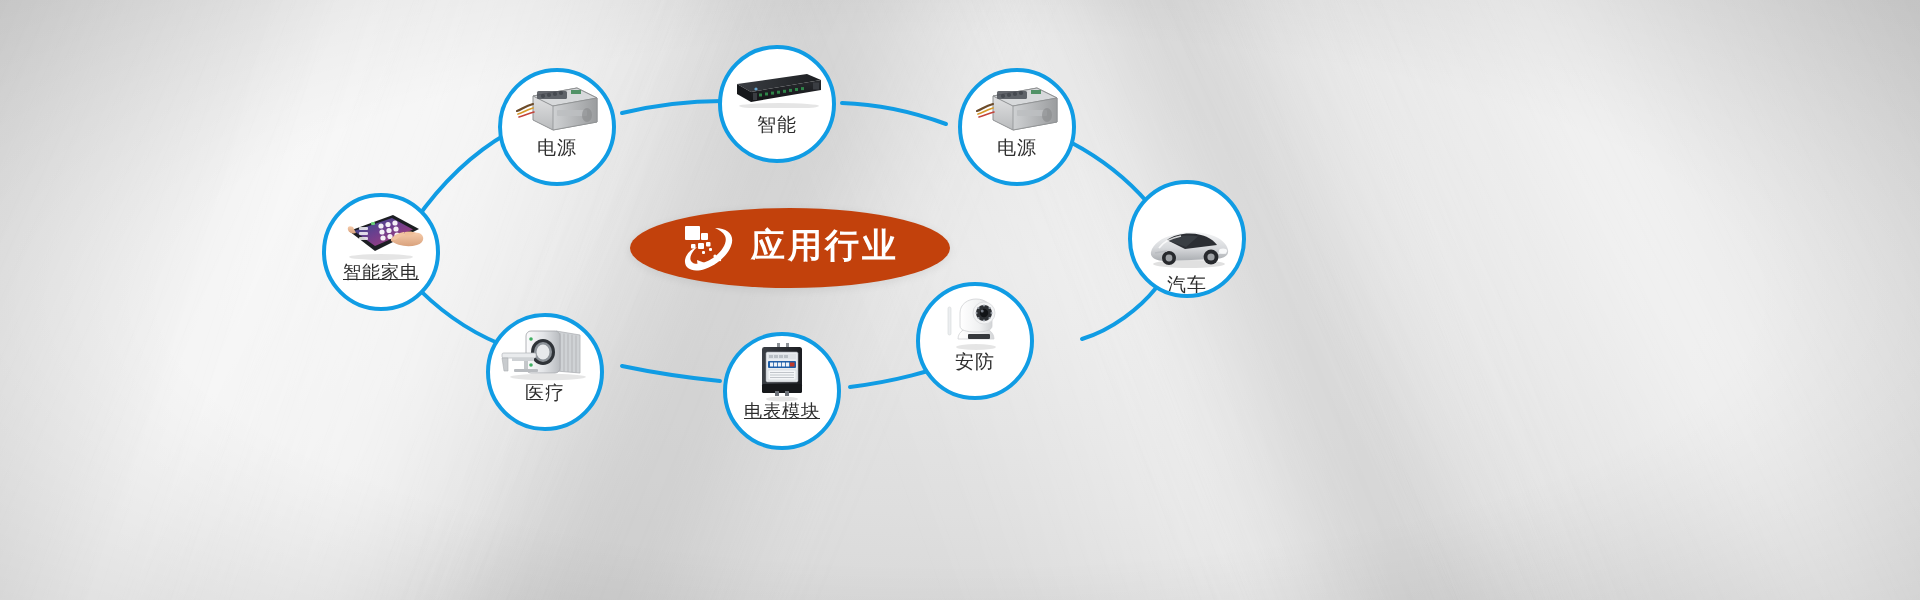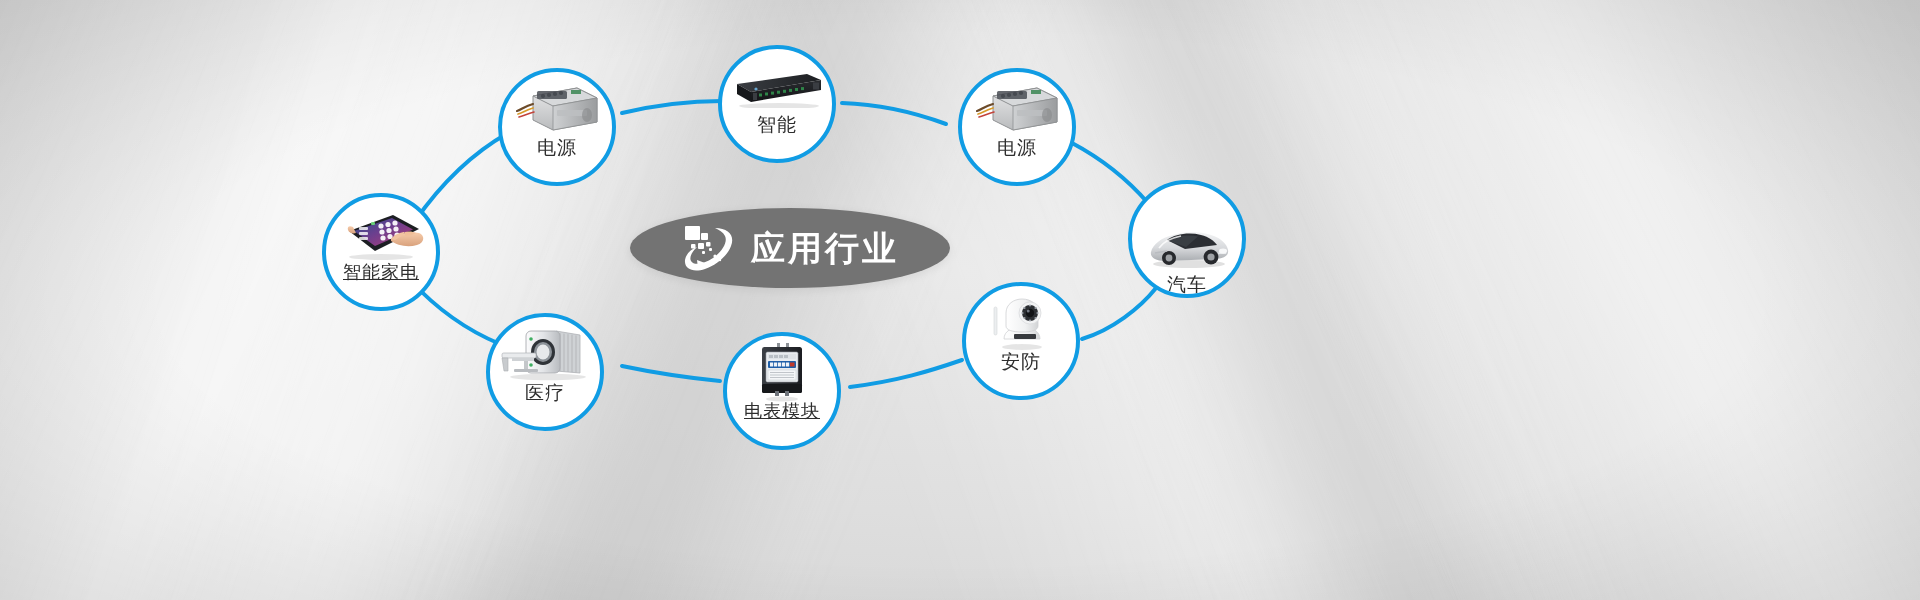--- a/index.html
+++ b/index.html
@@ -236,21 +236,21 @@
         <circle cx="28" cy="38" r="7" fill="#27292d"></circle>
           <circle cx="28" cy="38" r="3.4" fill="#9ea1a5"></circle>
         <circle cx="70" cy="37" r="7.4" fill="#27292d"></circle>
           <circle cx="70" cy="37" r="3.6" fill="#9ea1a5"></circle>
         <path d="M14,33 L26,31" stroke="#b9bcc0" stroke-width="1.4"></path>
       </svg>
     </div>
     <div class="lbl">汽车</div>
   </div>
 
-  <div class="node" id="n4" style="left: 962px; top: 282px; width: 118px; height: 118px; border-color: rgb(16, 156, 228); text-align: center;">
+  <div class="node" id="n4" style="left: 916px; top: 282px; width: 118px; height: 118px; border-color: rgb(16, 156, 228); text-align: center;">
     <div class="art">
       <svg width="70" height="58" viewBox="0 0 70 58">
         <defs>
           <linearGradient id="camB" x1="0" y1="0" x2="1" y2="0">
             <stop offset="0" stop-color="#ffffff"></stop>
               <stop offset=".6" stop-color="#f0f1f2"></stop>
             <stop offset="1" stop-color="#d2d4d6"></stop>
           </linearGradient>
         </defs>
         <ellipse cx="36" cy="54" rx="20" ry="3" fill="#000" opacity=".10"></ellipse>
@@ -393,21 +393,21 @@
         <rect x="36" y="17" width="4" height="3" rx="1" fill="#6fe07f" opacity=".9"></rect>
         <path d="M18,22 C14,20 12,22 13,25 C14,28 18,29 21,28 Z" fill="url(#skin)"></path>
         <path d="M56,34 C64,28 74,26 84,28 C90,30 90,38 82,40 C72,43 62,40 56,36 Z" fill="url(#skin)"></path>
         <path d="M56,34 C60,29 66,27 70,27 C68,30 64,33 60,35 Z" fill="#f2c4a0"></path>
         <path d="M70,27 C74,26 78,26.5 81,28 C78,30 74,31 70,31 Z" fill="#f0bf99"></path>
       </svg>
     </div>
     <div class="lbl">智能家电</div>
   </div>
 
-  <div id="badge" style="background: #737373;">
+  <div id="badge" style="background: #c2410c; font-family: Liberation Mono, monospace;">
     <svg class="blogo" viewBox="0 0 56 52">
       <g fill="#ffffff">
         <rect x="4" y="4" width="15" height="14" rx="1"></rect>
         <rect x="20" y="11" width="7" height="7" rx="1"></rect>
         <rect x="17" y="21" width="6" height="6" rx="1"></rect>
         <rect x="25" y="20" width="4.5" height="4.5" rx="1"></rect>
         <rect x="10" y="22" width="4.5" height="4.5" rx="1"></rect>
         <rect x="28" y="26" width="3" height="3" rx="1"></rect>
         <rect x="21" y="29" width="3" height="3" rx="1"></rect>
         <circle cx="34" cy="34" r="1.6"></circle>

